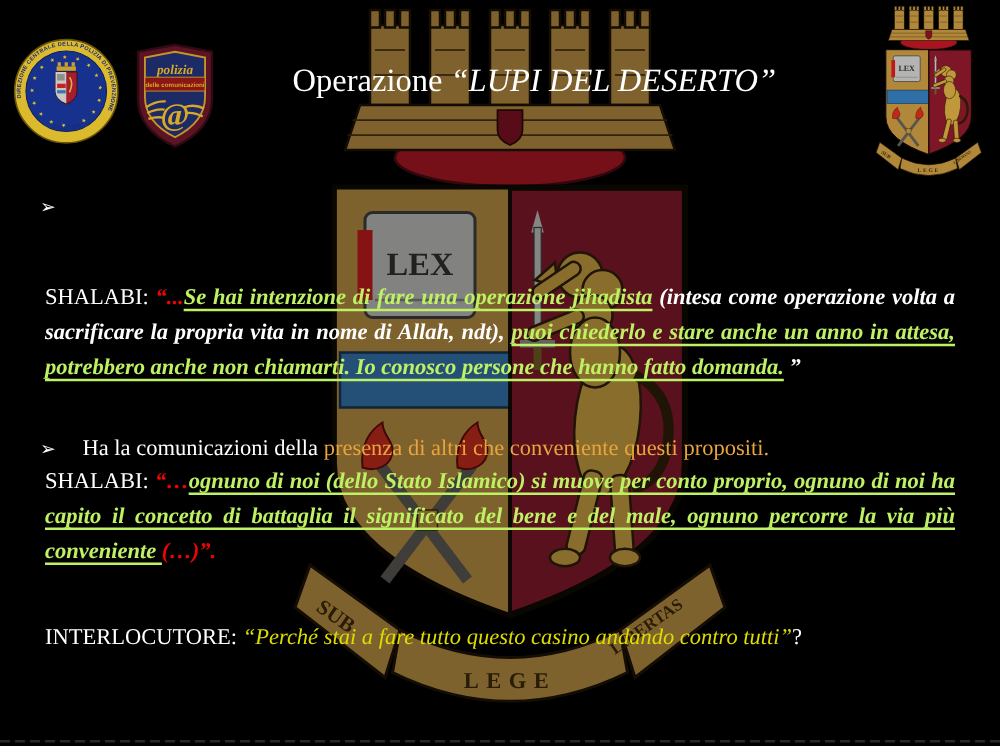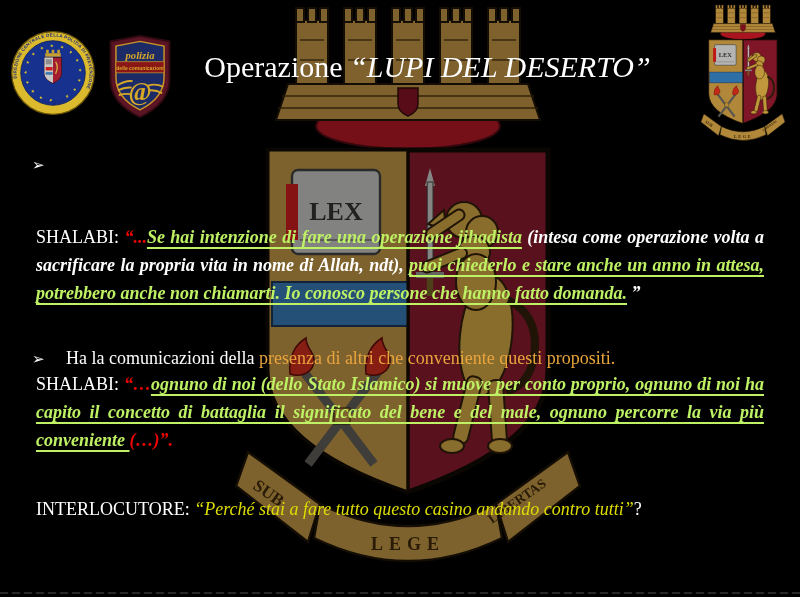--- a/index.html
+++ b/index.html
@@ -1,20 +1,20 @@
 <!DOCTYPE html>
 <html><head>
 <meta charset="utf-8">
 <style>
   html,body{margin:0;padding:0;background:#000;}
   .slide{position:relative;width:800px;height:597px;background:#000;overflow:hidden;
          font-family:"Liberation Serif",serif;}
   
   .title{position:absolute;top:50px;left:0;width:800px;box-sizing:border-box;
-         padding-left:55px;text-align:center;color:#fff;font-size:30px;z-index:3;}
+         padding-left:55px;text-align:center;color:#fff;font-size:26px;z-index:3;}
   .title .quoted{font-style:italic;}
   
   .emblem{position:absolute;z-index:2;}
   #dcpp-emblem{left:10px;top:30px;}
   #postal-emblem{left:103px;top:33px;}
   #coa-emblem{left:694px;top:3px;}
   .watermark{position:absolute;left:208px;top:0;z-index:1;filter:brightness(0.72) saturate(0.95);}
   
   .tblock{position:absolute;left:36px;width:728px;z-index:3;font-size:18px;line-height:28px;
           text-align:justify;color:#fff;}

